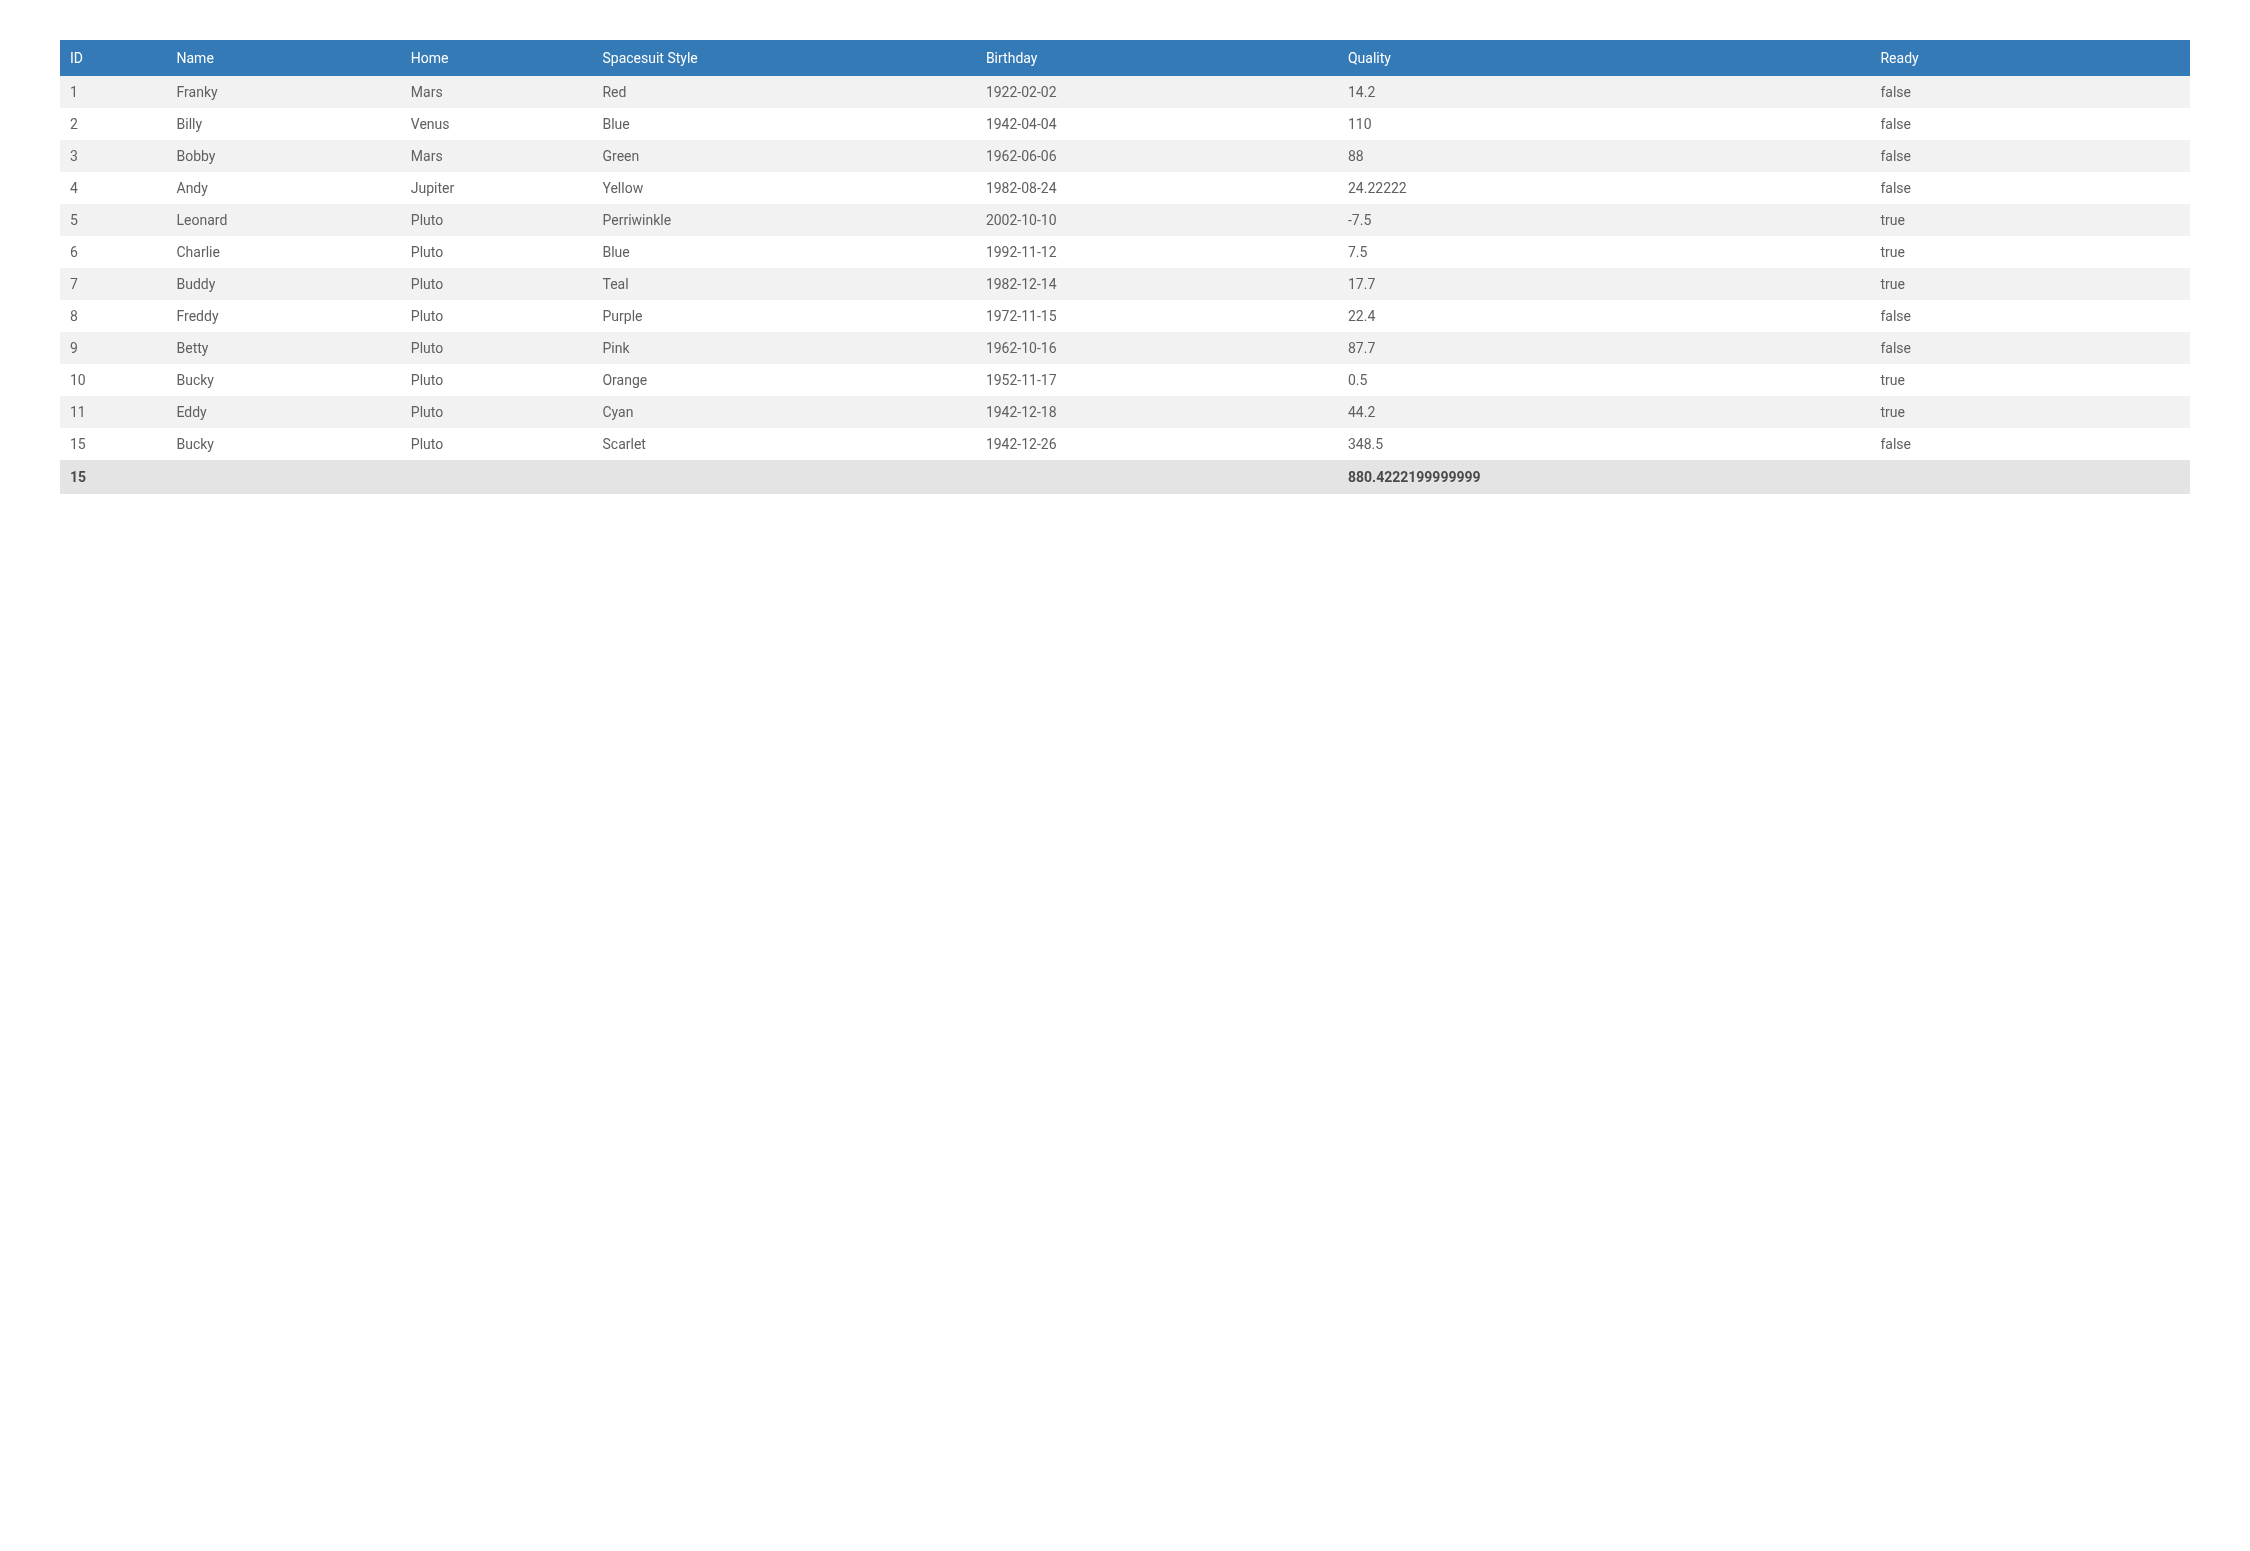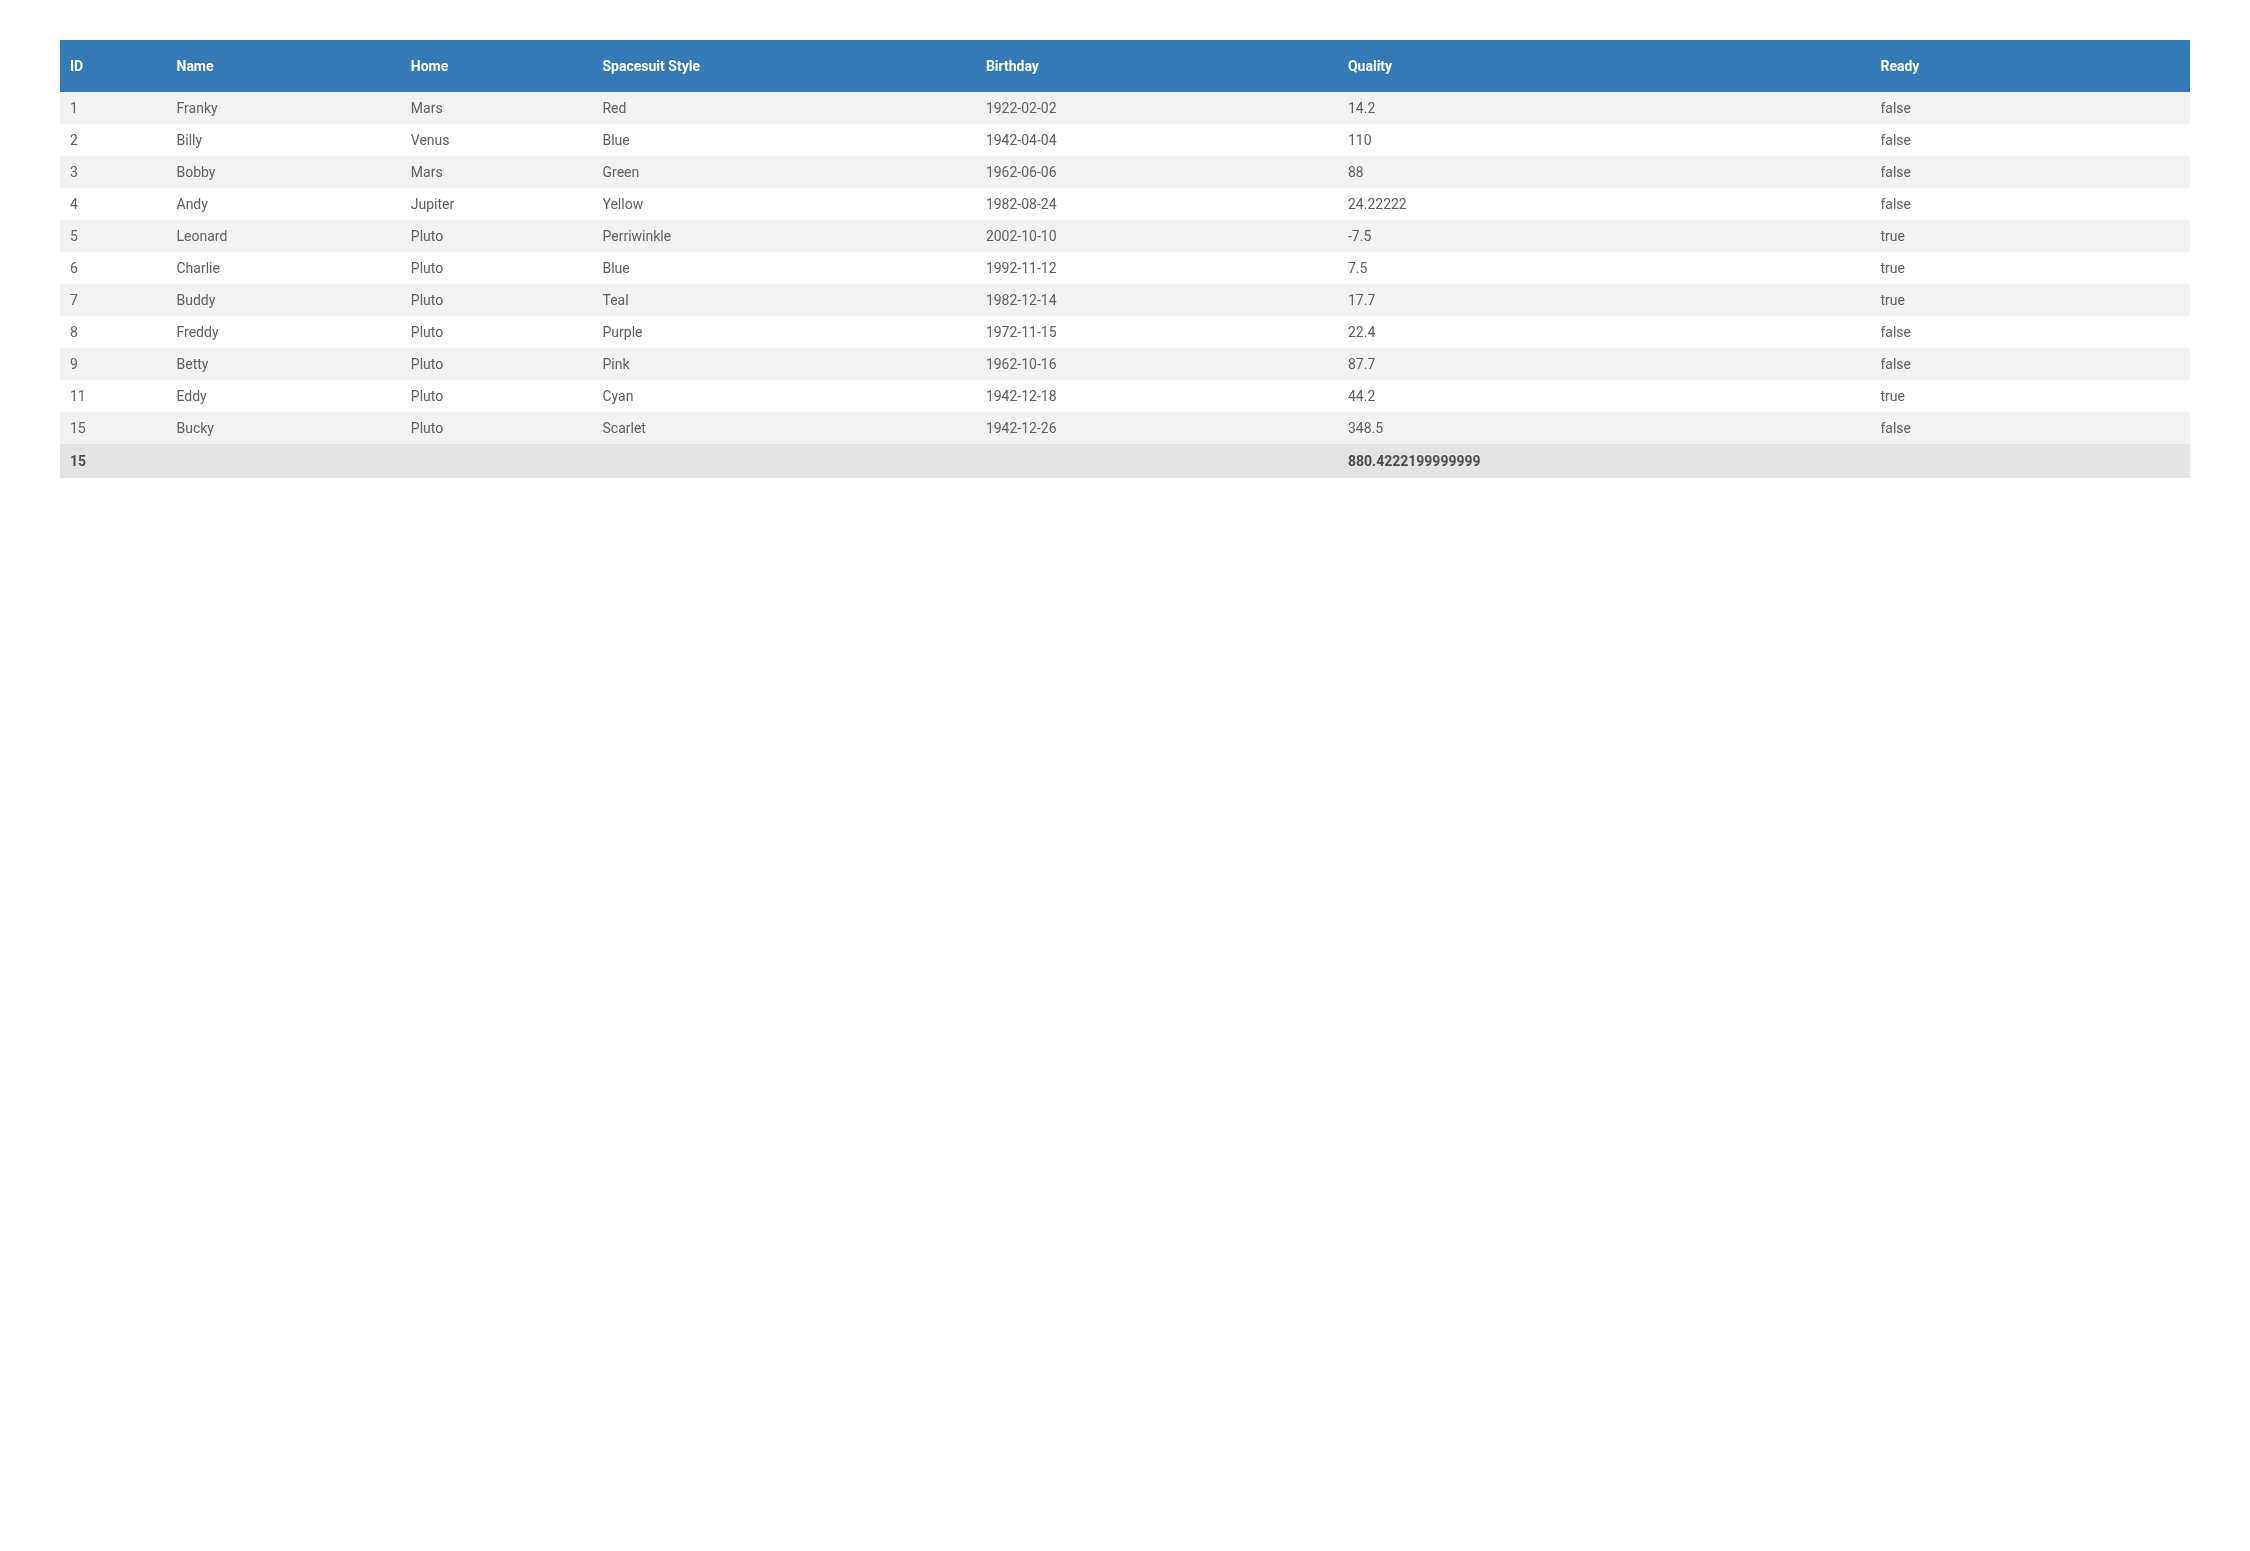--- a/index.html
+++ b/index.html
@@ -21,22 +21,22 @@
       width: 100%;
       border-collapse: collapse;
       table-layout: fixed;
     }
     thead tr {
       background: #337ab7;
       color: #ffffff;
     }
     thead th {
       text-align: left;
-      padding: 18px 10px;
-      font-weight: 700;
+      padding: 10px 10px;
+      font-weight: 400;
       cursor: pointer;
     }
     tbody tr:nth-child(odd) {
       background: #f2f2f2;
     }
     tbody tr:nth-child(even) {
       background: #ffffff;
     }
     tbody td {
       padding: 8px 10px;
@@ -159,20 +159,29 @@
         <tr>
           <td>9</td>
           <td>Betty</td>
           <td>Pluto</td>
           <td>Pink</td>
           <td>1962-10-16</td>
           <td>87.7</td>
           <td>false</td>
         </tr>
         <tr>
+          <td>10</td>
+          <td>Bucky</td>
+          <td>Pluto</td>
+          <td>Orange</td>
+          <td>1952-11-17</td>
+          <td>0.5</td>
+          <td>true</td>
+        </tr>
+        <tr>
           <td>11</td>
           <td>Eddy</td>
           <td>Pluto</td>
           <td>Cyan</td>
           <td>1942-12-18</td>
           <td>44.2</td>
           <td>true</td>
         </tr>
         <tr>
           <td>15</td>

